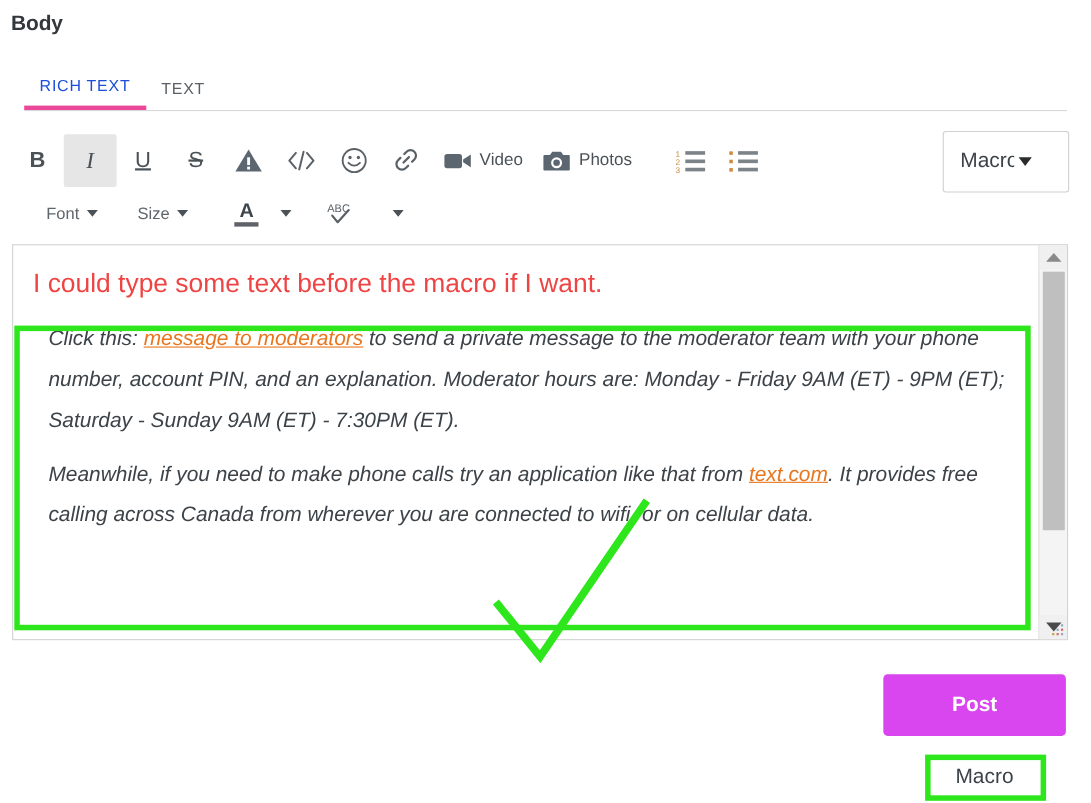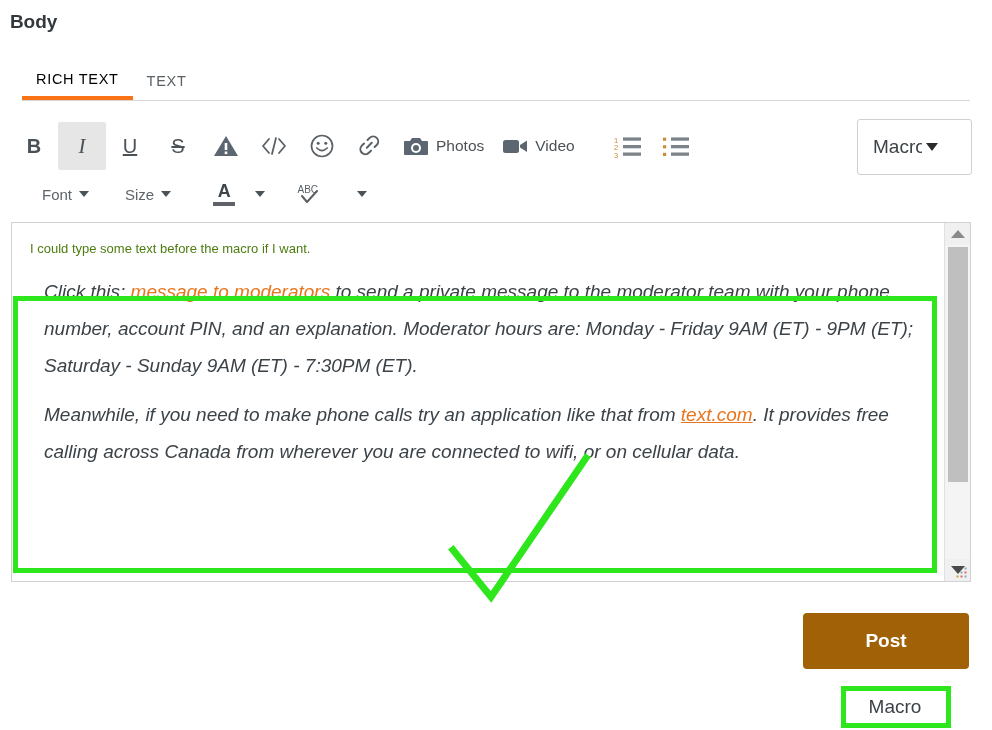--- a/index.html
+++ b/index.html
@@ -27,21 +27,21 @@
     border-bottom:1px solid #d8d8d8;
     display:flex; align-items:flex-start;
   }
   .tab {
     font-size:14.5px; letter-spacing:0.7px;
     color:#5a6166; padding:0 14px; height:38px;
     line-height:26px; cursor:pointer;
     background:transparent; border:none;
     font-family:"Liberation Sans", sans-serif;
   }
-  .tab.active { color:#000000; border-bottom:4px solid #f97316; }
+  .tab.active { color:#1d4ed8; border-bottom:4px solid #ec4899; }
 
   
   #toolbar {
     position:absolute; left:10px; top:118px;
     width:972px; height:98px;
   }
   .tb-row { position:absolute; left:0; display:flex; align-items:center; }
   #tb-row1 { top:0; height:56px; }
   #tb-row2 { top:56px; height:40px; left:22px; }
 
@@ -104,21 +104,21 @@
   #editor-wrap {
     position:absolute; left:11px; top:222px;
     width:960px; height:360px;
     border:1px solid #d2d2d2; background:#fff;
   }
   #editor-content {
     position:absolute; left:0; top:0; right:26px; bottom:0;
     padding:16px 18px 0 18px; overflow:hidden;
   }
   #editor-content .plainline {
-    font-size:13px; color:#4d7c0f; line-height:1.55;
+    font-size:24px; color:#ef4444; line-height:1.55;
     margin:0 0 14px 0;
   }
   .macro-p {
     font-size:19px; font-style:italic; color:#3c4348;
     line-height:1.95; margin:0 0 12px 14px;
   }
   .macro-link {
     color:#e8761f; text-decoration:underline; font-style:italic;
     cursor:pointer;
   }
@@ -149,21 +149,21 @@
   }
   #resize-grip {
     position:absolute; right:1px; bottom:1px;
     width:16px; height:16px; cursor:nwse-resize;
   }
 
   
   #post-button {
     position:absolute; left:803px; top:613px;
     width:166px; height:56px;
-    background:#a16207; border:none; border-radius:4px;
+    background:#d946ef; border:none; border-radius:4px;
     color:#fff; font-size:19px; font-weight:bold;
     font-family:"Liberation Sans", sans-serif; cursor:pointer;
   }
   #cancel-button {
     position:absolute; left:848px; top:691px;
     width:94px; height:32px; background:transparent; border:none;
     color:#3c4348; font-size:19px; cursor:pointer;
     font-family:"Liberation Sans", sans-serif;
   }
 
@@ -238,34 +238,34 @@
       <svg width="26" height="26" viewBox="0 0 26 26">
         <g transform="rotate(-45 13 13)" fill="none" stroke="#5a6166" stroke-width="2" stroke-linecap="round">
           <path d="M10.5 7 H7.5 a5 5 0 0 0 0 10 h3"></path>
           <path d="M15.5 7 h3 a5 5 0 0 1 0 10 h-3"></path>
           <path d="M9.5 12 h7"></path>
         </g>
       </svg>
     </div>
 
     <div class="tb-label-btn">
+      <svg width="26" height="20" viewBox="0 0 26 20">
+        <rect x="1" y="4" width="16" height="13" rx="2.5" fill="#5c6670"></rect>
+        <path d="M18 9 L25 4.5 V16 L18 11.5 Z" fill="#5c6670"></path>
+      </svg>
+      <span class="txt">Video</span>
+    </div>
+
+    <div class="tb-label-btn">
       <svg width="26" height="21" viewBox="0 0 26 21">
         <path d="M2 5 h5 l2-3 h8 l2 3 h5 a1 1 0 0 1 1 1 v12 a1 1 0 0 1 -1 1 H2 a1 1 0 0 1 -1 -1 V6 a1 1 0 0 1 1 -1 z" fill="#5c6670"></path>
         <circle cx="13" cy="12" r="5" fill="#ffffff"></circle>
         <circle cx="13" cy="12" r="3" fill="#5c6670"></circle>
       </svg>
       <span class="txt">Photos</span>
-    </div>
-
-    <div class="tb-label-btn">
-      <svg width="26" height="20" viewBox="0 0 26 20">
-        <rect x="1" y="4" width="16" height="13" rx="2.5" fill="#5c6670"></rect>
-        <path d="M18 9 L25 4.5 V16 L18 11.5 Z" fill="#5c6670"></path>
-      </svg>
-      <span class="txt">Video</span>
     </div>
 
     <div class="tb-btn" style="margin-left:20px">
       <svg width="28" height="24" viewBox="0 0 28 24">
         <text x="0" y="8.5" font-size="7.5" fill="#d08a3c" font-family="Liberation Sans, sans-serif">1</text>
         <text x="0" y="16" font-size="7.5" fill="#d08a3c" font-family="Liberation Sans, sans-serif">2</text>
         <text x="0" y="23.5" font-size="7.5" fill="#d08a3c" font-family="Liberation Sans, sans-serif">3</text>
         <rect x="9" y="3.4" width="18" height="3.3" fill="#7d8489"></rect>
         <rect x="9" y="11" width="18" height="3.3" fill="#7d8489"></rect>
         <rect x="9" y="18.5" width="18" height="3.3" fill="#7d8489"></rect>

